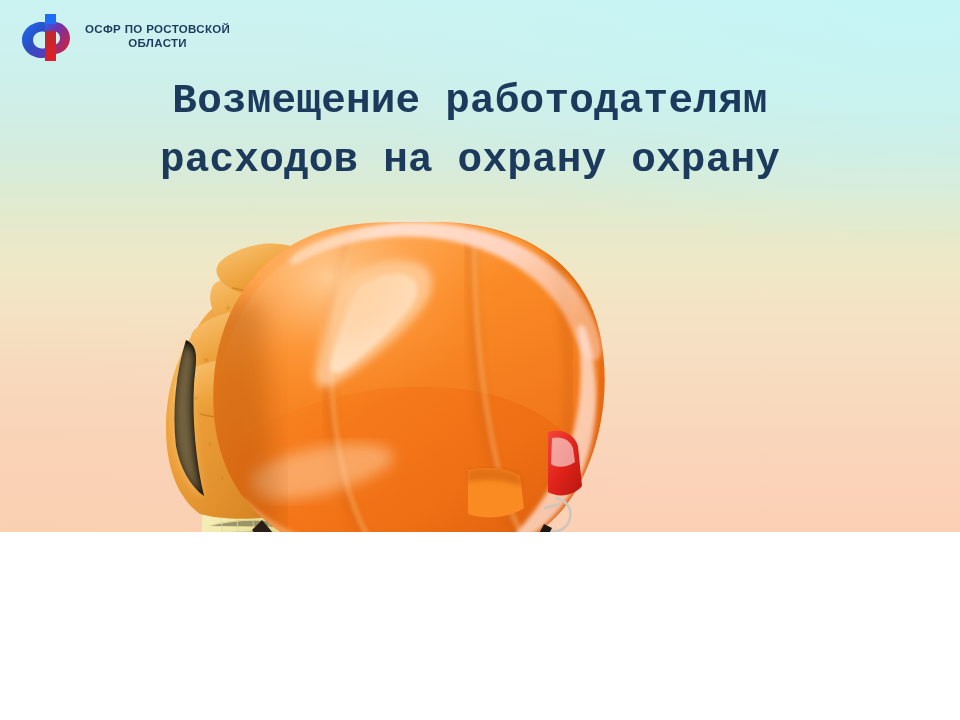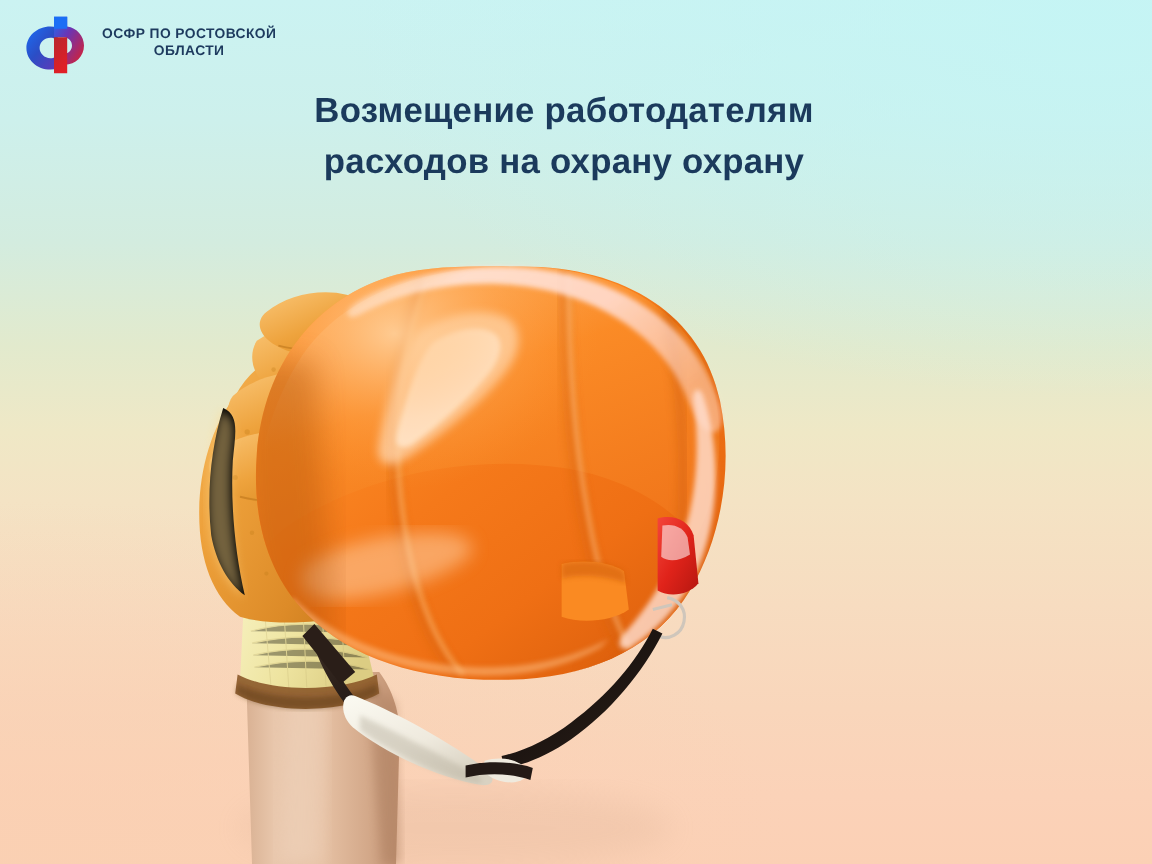--- a/index.html
+++ b/index.html
@@ -6,21 +6,21 @@
   * { margin:0; padding:0; box-sizing:border-box; }
 
   html, body {
     width:960px; height:720px;
     overflow:hidden;
     font-family:"Liberation Sans", sans-serif;
   }
 
   .poster {
     position:relative;
-    width:960px; height:720px;
+    width:960px; height:532px;
     overflow:hidden;
     background:
       linear-gradient(180deg,
         #cbf3f2 0%,
         #cdf0ec 14%,
         #d3ecdf 28%,
         #e2eacd 40%,
         #efe8c6 50%,
         #f4e3c4 58%,
         #f7dcc0 70%,
@@ -63,23 +63,23 @@
   .title {
     position:absolute;
     left:0; right:0; top:72px;
     text-align:center;
     z-index:6;
     padding-left:20px;
     padding-right:40px;
   }
   .title .line {
     display:block;
-    font-family:Liberation Sans, sans-serif;
+    font-family:Liberation Mono, monospace;
     font-weight:bold;
-    font-size:29px;
+    font-size:41px;
     line-height:1.45;
     color:#1b3a5c;
     letter-spacing:.2px;
     white-space:nowrap;
   }
 
   
   .photo { position:absolute; inset:0; z-index:3; }
   .photo svg { display:block; width:960px; height:720px; }
 </style>

